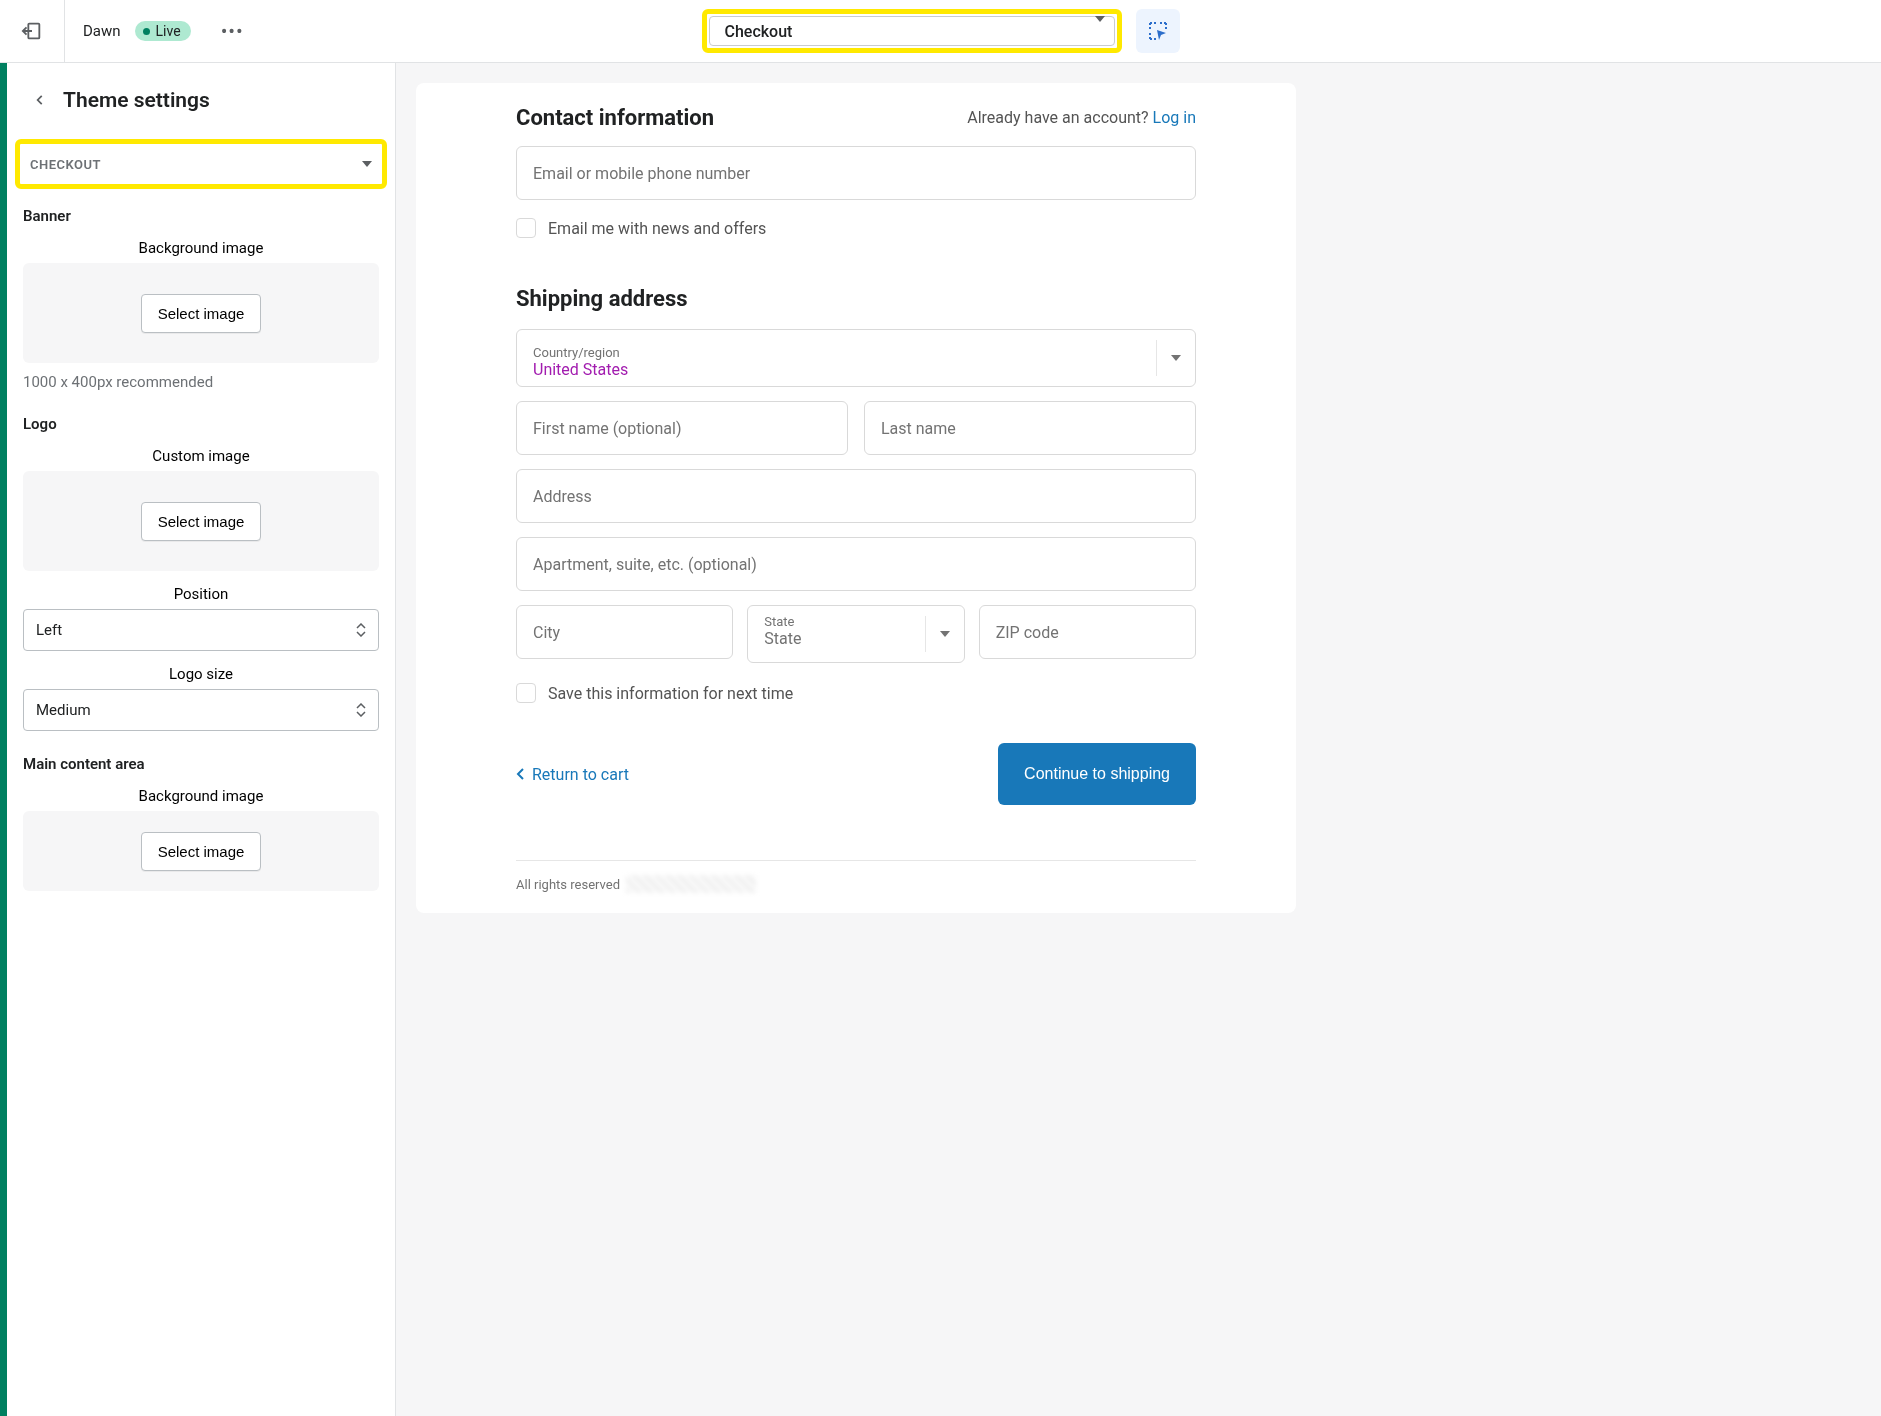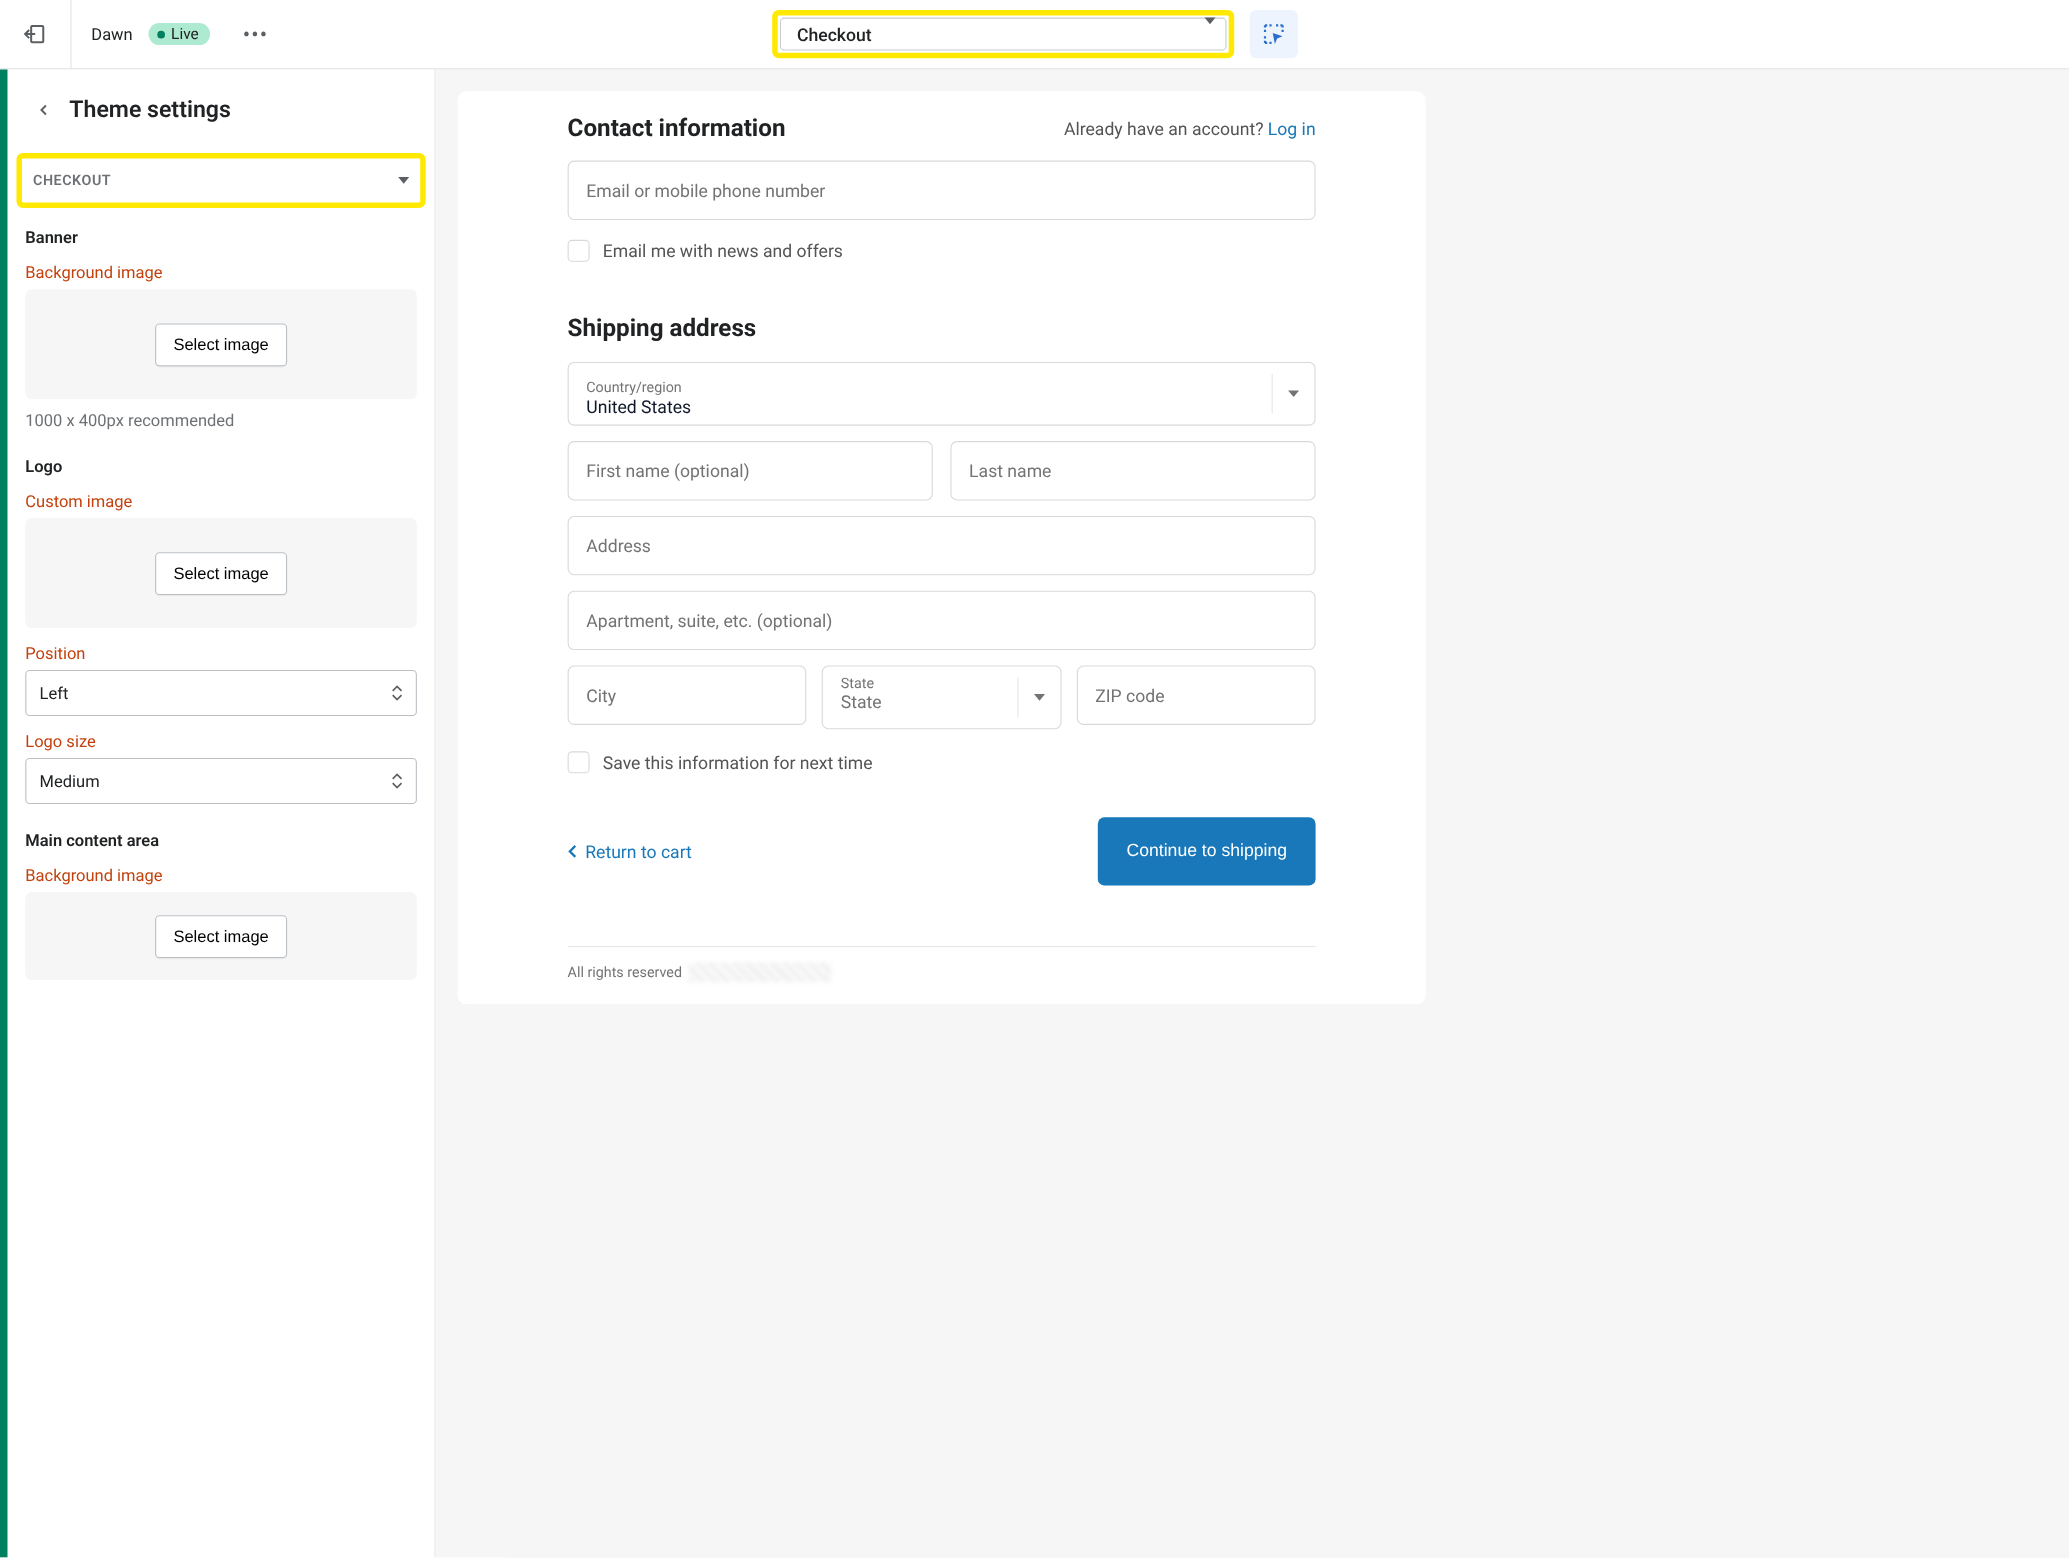--- a/index.html
+++ b/index.html
@@ -27,41 +27,41 @@
     .preview-area { flex:1; background:#f6f6f7; padding: 20px 10px 0 20px; overflow-y:auto; }
     
     
     .sb-header { display:flex; align-items:center; padding: 24px 18px 20px 20px; }
     .sb-back { width:26px; height:26px; display:flex; align-items:center; justify-content:center; cursor:pointer; margin-right: 10px; color:#5c5f62; }
     .sb-title { font-size: 21px; font-weight: 600; }
     .sb-section-dd { margin: 6px 8px 12px 8px; border: 5px solid #ffe900; border-radius:6px; height: 50px; display:flex; align-items:center; justify-content:space-between; padding: 0 10px; cursor:pointer; }
     .sb-section-dd span { font-size: 13px; font-weight:600; letter-spacing: 0.5px; color:#6d7175; }
     .sb-group { padding: 6px 16px 18px 16px; }
     .sb-group-title { font-size:15px; font-weight:600; margin-bottom:6px; }
-    .sb-field-label { font-size:15px; color:#c2410c; margin-top: 14px; margin-bottom: 6px; }
+    .sb-field-label { font-size:15px; color:#000000; margin-top: 14px; margin-bottom: 6px; text-align: center; }
     .sb-img-box { background:#f6f6f7; border-radius:6px; height: 100px; display:flex; align-items:center; justify-content:center; margin-top: 6px; }
     .sb-select-img-btn { background:#fff; border:1px solid #babfc3; border-radius:4px; padding: 10px 16px; font-size:15px; cursor:pointer; box-shadow: 0 1px 0 rgba(0,0,0,0.05); }
     .sb-hint { font-size:15px; color:#6d7175; margin-top: 10px; }
     .sb-select { width:100%; height:42px; border:1px solid #babfc3; border-radius:4px; padding: 0 12px; font-size:15px; background:#fff; display:flex; align-items:center; justify-content:space-between; cursor:pointer; margin-top: 4px; }
     .updown { display:inline-block; line-height: 0; }
     
     
     .preview-card { background:#fff; border-radius: 8px; padding: 22px 100px 20px 100px; max-width: 880px; }
     .pv-row { display:flex; justify-content:space-between; align-items:center; margin-bottom: 16px; }
     .pv-h2 { font-size: 22px; font-weight:700; }
     .pv-login { font-size:16px; color:#545454; }
     .pv-login a { color:#1878b9; cursor:pointer; text-decoration:none; }
     .pv-input { width:100%; height:54px; border:1px solid #d9d9d9; border-radius:6px; padding: 0 16px; font-size:16px; color:#737373; display:flex; align-items:center; cursor:text; }
     .pv-check-row { display:flex; align-items:center; margin-top: 18px; }
     .pv-checkbox { width:20px; height:20px; border:1px solid #d9d9d9; border-radius:4px; margin-right: 12px; cursor:pointer; }
     .pv-check-label { font-size:16px; color:#545454;text-align:center; }
     .pv-section-gap { height: 48px; }
     .pv-select-float { position:relative; width:100%; height:58px; border:1px solid #d9d9d9; border-radius:6px; padding: 8px 16px 0 16px; cursor:pointer; display:flex; flex-direction:column; justify-content:center; }
     .pv-float-label { font-size:13px; color:#737373; }
-    .pv-float-value { font-size:16px; color:#0f172a; }
+    .pv-float-value { font-size:16px; color:#a21caf; }
     .pv-select-caret { position:absolute; right: 14px; top:50%; transform:translateY(-50%); border-left: 1px solid #e6e6e6; padding-left: 14px; height: 36px; display:flex; align-items:center; color:#737373; }
     .pv-row2 { display:flex; gap: 16px; margin-top: 14px; }
     .pv-row2 > * { flex:1; }
     .pv-row3 { display:flex; gap: 14px; margin-top: 14px; }
     .pv-row3 > *:nth-child(1) { flex: 1; }
     .pv-row3 > *:nth-child(2) { flex: 1; position:relative; }
     .pv-row3 > *:nth-child(3) { flex: 1; }
     .pv-state { position:relative; height:58px; border:1px solid #d9d9d9; border-radius:6px; padding: 8px 16px 0 16px; cursor:pointer; }
     .pv-actions { display:flex; justify-content:space-between; align-items:center; margin-top: 40px; }
     .pv-return { color:#1878b9; font-size:16px; cursor:pointer; display:flex; align-items:center; }

